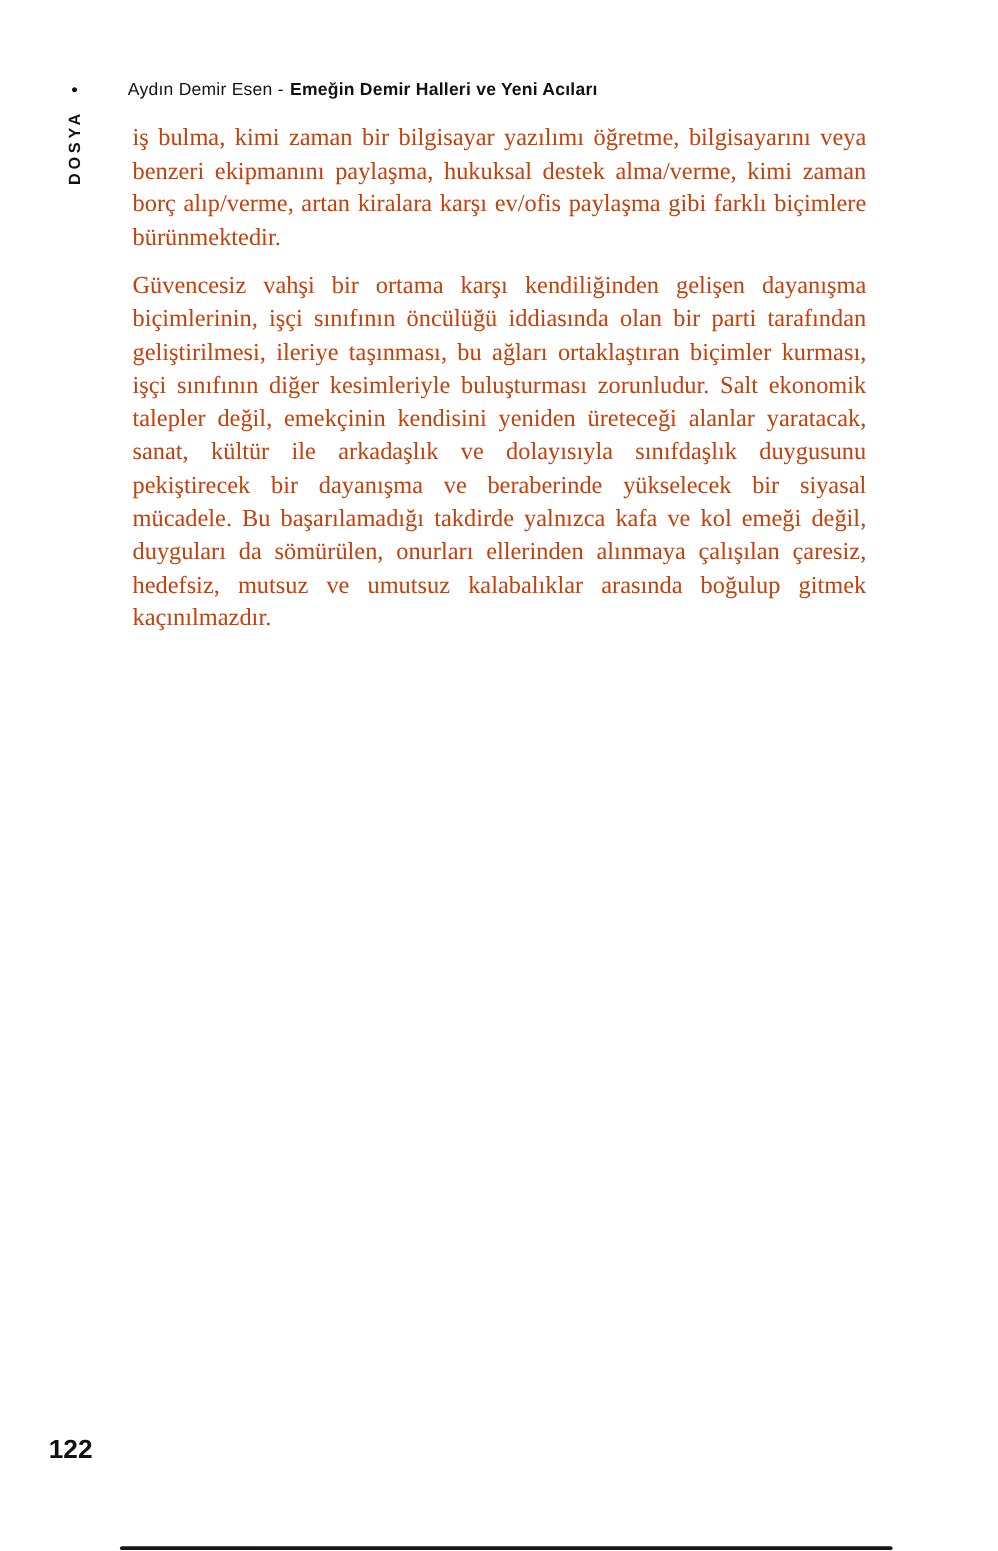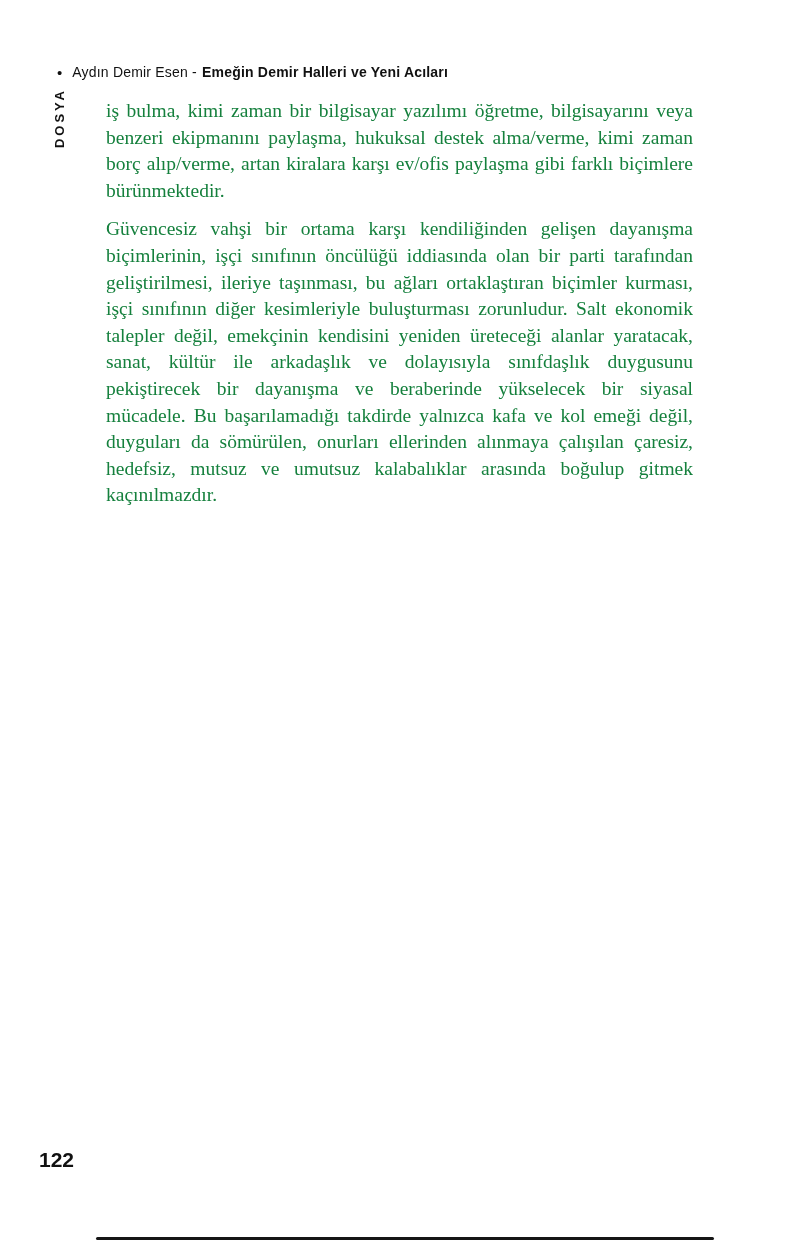--- a/index.html
+++ b/index.html
@@ -33,20 +33,21 @@
   .header-bullet {
     font-size: 15px;
     margin-right: 10px;
     position: relative;
     top: 1px;
   }
   .header-author {
     font-weight: 400;
     letter-spacing: 0.2px;
     margin-right: 5px;
+    margin-left: 30px;
   }
   .header-title {
     font-weight: 700;
     letter-spacing: 0.2px;
   }
 
   
   .section-label {
     position: absolute;
     left: 52px;
@@ -65,21 +66,21 @@
     position: absolute;
     left: 106px;
     top: 98px;
     width: 587px;
   }
   .body-text p {
     margin: 0 0 12px 0;
     font-size: 19.5px;
     line-height: 26.6px;
     text-align: justify;
-    color: #15803d;
+    color: #c2410c;
   }
 
   
   .page-number {
     position: absolute;
     left: 39px;
     top: 1148px;
     font-family: "Liberation Sans", sans-serif;
     font-weight: 700;
     font-size: 21px;

